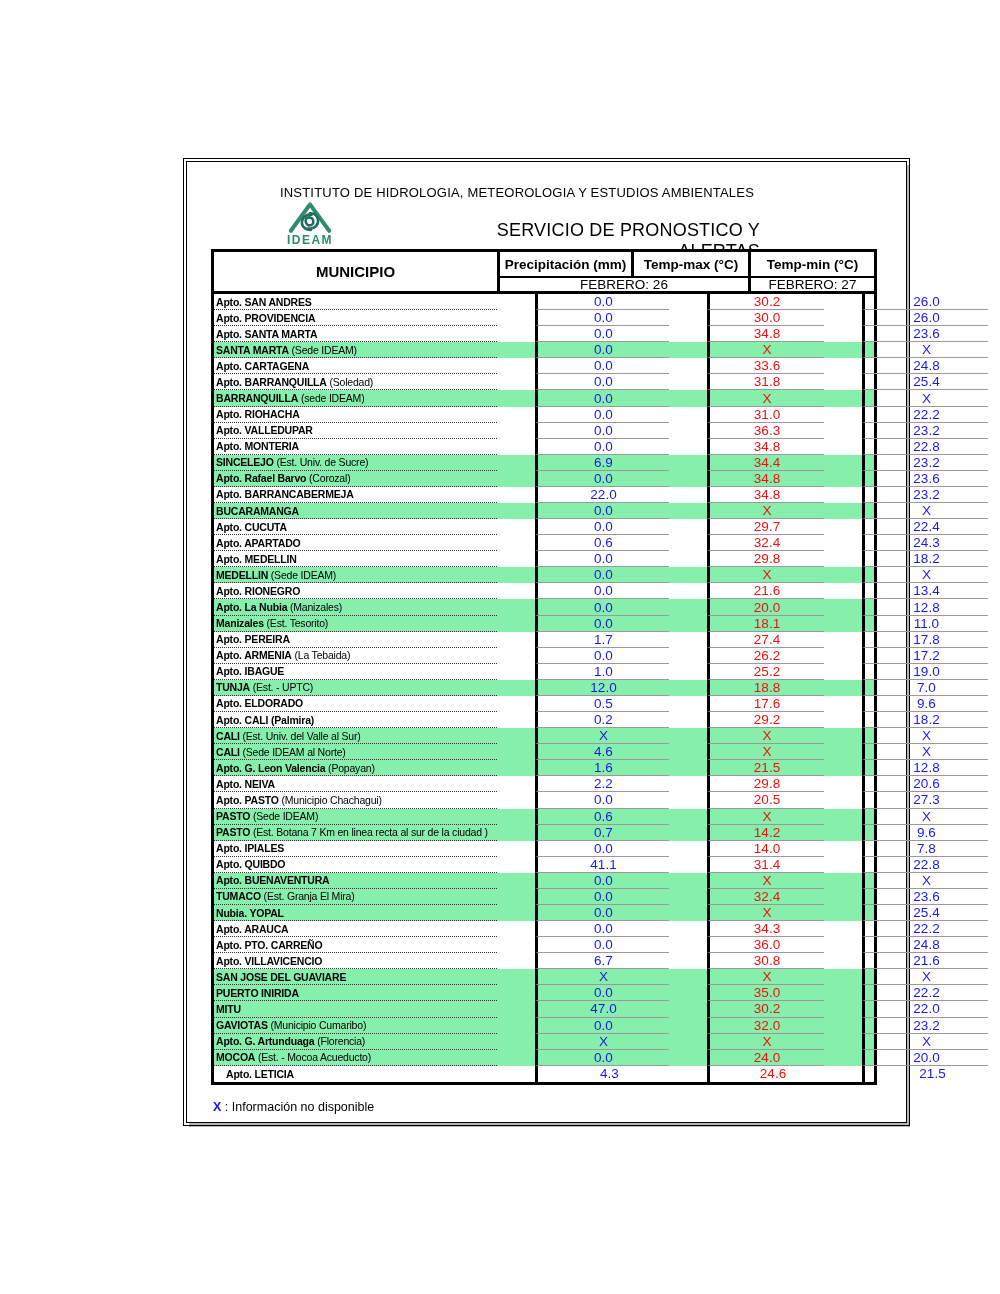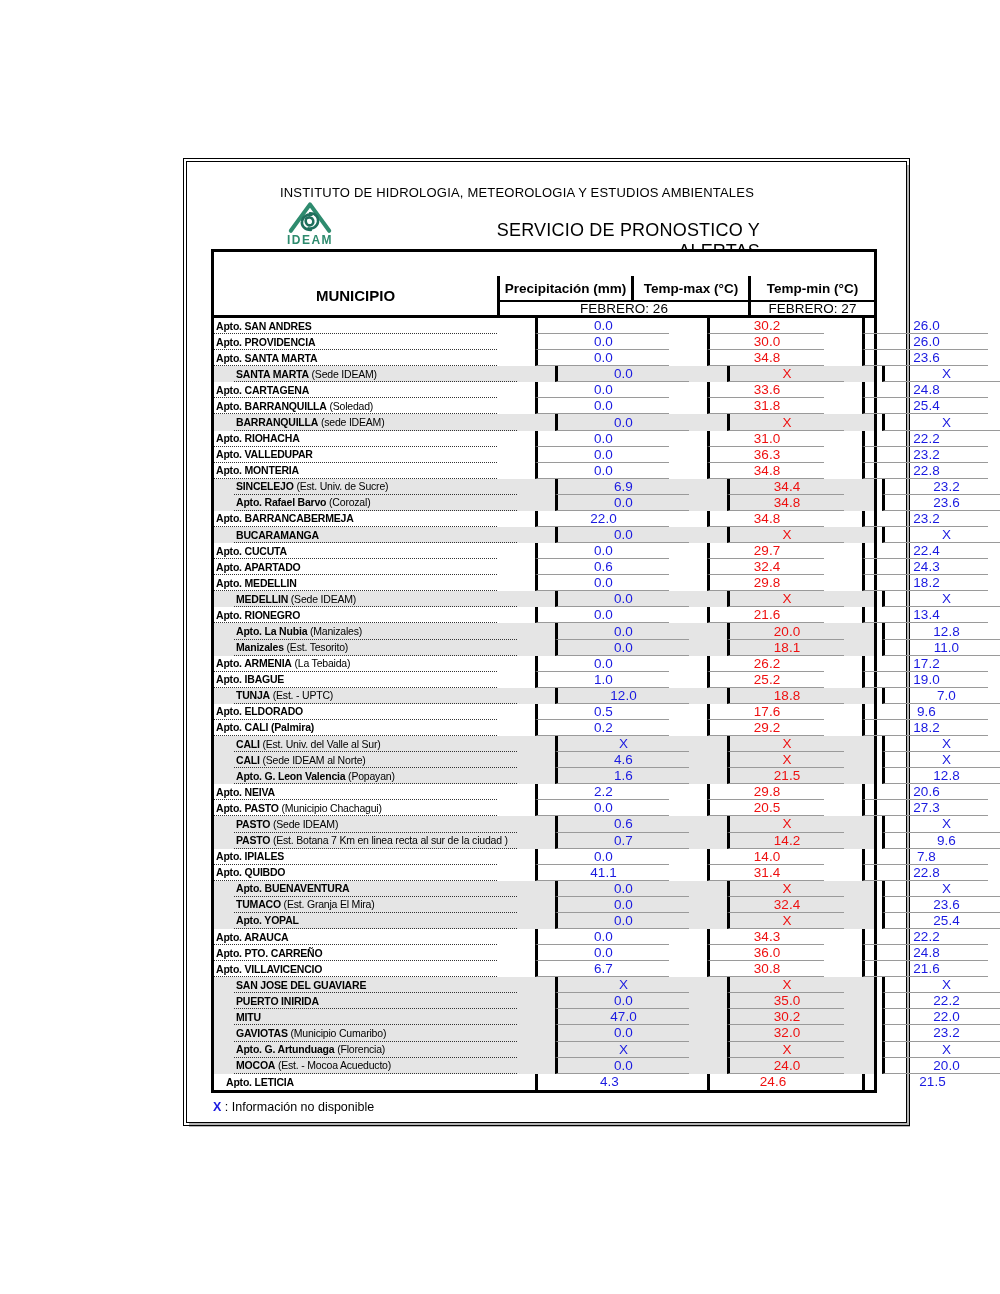--- a/index.html
+++ b/index.html
@@ -12,31 +12,31 @@
              font-size:13px;letter-spacing:.2px;}
   .doc-subtitle{position:absolute;left:470px;top:220px;width:290px;text-align:right;
              font-size:18px;letter-spacing:.2px;}
   .logo{position:absolute;left:283px;top:197px;width:54px;height:52px;text-align:center;}
   .logo svg{display:block;margin:0 auto;}
   .logo-text{font-size:12px;font-weight:bold;color:#2e8b6e;letter-spacing:1.5px;margin-top:-2px;}
   
   .tbl{position:absolute;left:211px;top:249px;width:666px;border:3px solid #000;
        box-sizing:border-box;background:#fff;}
   .thead{display:grid;grid-template-columns:283px 134px 117px 126px;
-         grid-template-rows:26px 16px;margin-top:24px;}
+         grid-template-rows:26px 16px;}
   .h-mun{grid-column:1;grid-row:1/3;display:flex;align-items:center;justify-content:center;
          font-weight:bold;font-size:15px;border-bottom:3px solid #000;box-sizing:border-box;}
   .h-col{display:flex;align-items:center;justify-content:center;font-weight:bold;font-size:13.5px;
          border-left:3px solid #000;border-bottom:2px solid #000;box-sizing:border-box;}
   .h-date{display:flex;align-items:center;justify-content:center;font-size:13.5px;
          border-left:3px solid #000;border-bottom:3px solid #000;box-sizing:border-box;}
   .h-feb26{grid-column:2/4;grid-row:2;}
   .h-feb27{grid-column:4;grid-row:2;}
   .drow{display:grid;grid-template-columns:283px 134px 117px 126px;height:16.08px;gap:38px;}
-  .drow.gray{background:#e5e5e5;padding-left:20px;}
+  .drow.gray{background:#86efac;}
   .c-name{display:flex;align-items:center;padding-left:2px;font-size:10.5px;font-weight:bold;
           letter-spacing:-.2px;white-space:nowrap;overflow:hidden;
           border-bottom:1px dotted #333;box-sizing:border-box;}
   .c-note{font-weight:normal;}
   .c-val{display:flex;align-items:center;justify-content:center;font-size:13.5px;
          border-left:3px solid #000;border-bottom:1px solid #9a9a9a;box-sizing:border-box;}
   .drow:last-child .c-name,.drow:last-child .c-val{border-bottom:none;padding-left:12px;}
   .c-precip,.c-tmin{color:#1a1ae0;}
   .c-tmax{color:#ee1111;}
   .footnote{position:absolute;left:213px;top:1100px;font-size:12.5px;}
@@ -260,20 +260,29 @@
     <div class="c-name">
             <span>Manizales</span>
             <span class="c-note">&nbsp;(Est. Tesorito)</span>
           </div>
     <div class="c-val c-precip">0.0</div>
     <div class="c-val c-tmax">18.1</div>
     <div class="c-val c-tmin">11.0</div>
   </div>
         <div class="drow">
     <div class="c-name">
+            <span>Apto. PEREIRA</span>
+            <span class="c-note"></span>
+          </div>
+    <div class="c-val c-precip">1.7</div>
+    <div class="c-val c-tmax">27.4</div>
+    <div class="c-val c-tmin">17.8</div>
+  </div>
+        <div class="drow">
+    <div class="c-name">
             <span>Apto. ARMENIA</span>
             <span class="c-note">&nbsp;(La Tebaida)</span>
           </div>
     <div class="c-val c-precip">0.0</div>
     <div class="c-val c-tmax">26.2</div>
     <div class="c-val c-tmin">17.2</div>
   </div>
         <div class="drow">
     <div class="c-name">
             <span>Apto. IBAGUE</span>
@@ -404,21 +413,21 @@
     <div class="c-name">
             <span>TUMACO</span>
             <span class="c-note">&nbsp;(Est. Granja El Mira)</span>
           </div>
     <div class="c-val c-precip">0.0</div>
     <div class="c-val c-tmax">32.4</div>
     <div class="c-val c-tmin">23.6</div>
   </div>
         <div class="drow gray">
     <div class="c-name">
-            <span>Apto. YOPAL</span>
+            <span>Nubia. YOPAL</span>
             <span class="c-note"></span>
           </div>
     <div class="c-val c-precip">0.0</div>
     <div class="c-val c-tmax">X</div>
     <div class="c-val c-tmin">25.4</div>
   </div>
         <div class="drow">
     <div class="c-name">
             <span>Apto. ARAUCA</span>
             <span class="c-note"></span>

